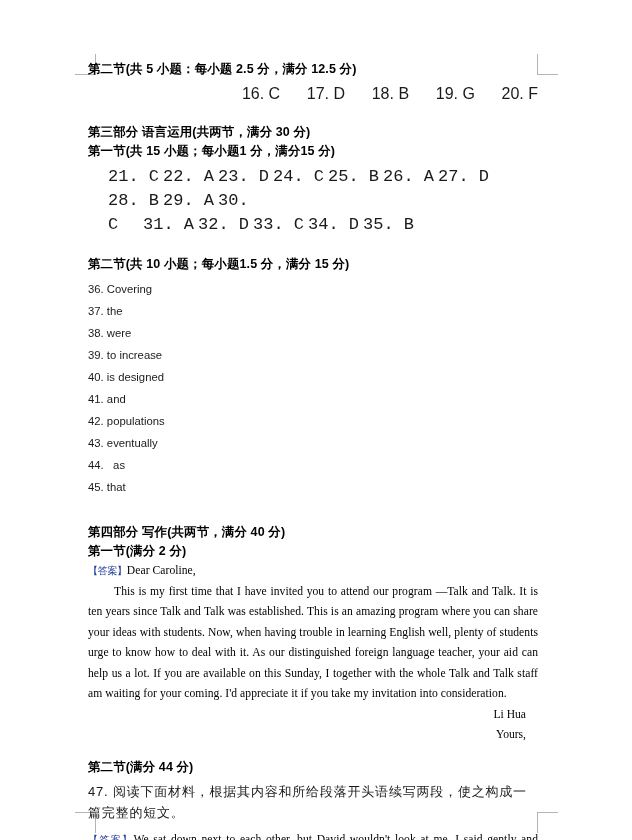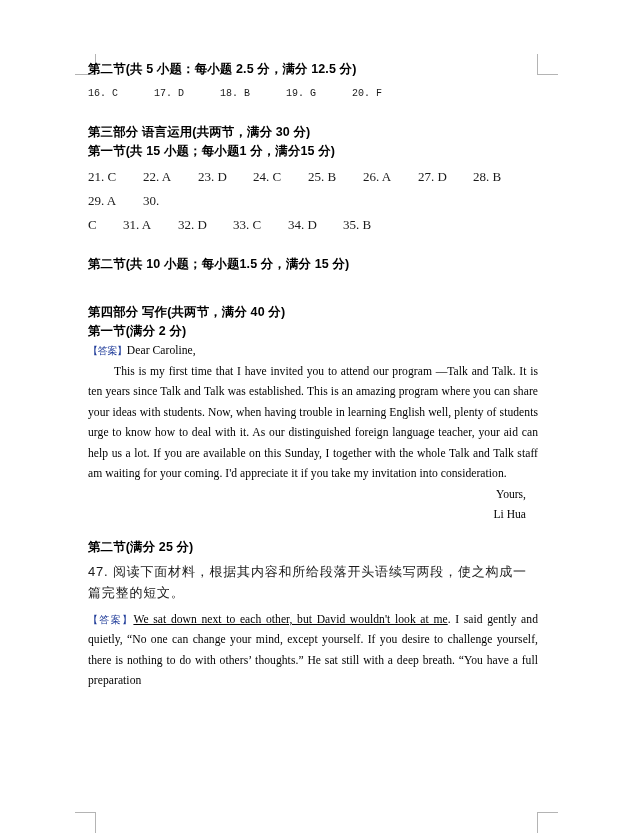--- a/index.html
+++ b/index.html
@@ -44,31 +44,33 @@
     font-weight: bold;
     font-size: 12.5px;
     color: #000000;
     letter-spacing: 0.1px;
     line-height: 19px;
     white-space: nowrap;
   }
 
   
   .ans-row {
-    font-family: Liberation Mono, monospace;
-    font-size: 10px;
+    font-family: Liberation Sans, sans-serif;
+    font-size: 16px;
     color: #1a1a1a;
     line-height: 22px;
     white-space: pre-wrap;
+    text-align: right;
   }
   .ans-grid {
-    font-family: Liberation Serif, serif;
-    font-size: 13px;
+    font-family: Liberation Mono, monospace;
+    font-size: 17px;
     color: #1a1a1a;
     line-height: 24px;
+    margin-left: 20px;
   }
   .ans-grid span.cell {
     display: inline-block;
     min-width: 55px;
   }
   .fill-item {
     font-family: "Liberation Sans", sans-serif;
     font-size: 11.3px;
     color: #1a1a1a;
     line-height: 22px;
@@ -141,39 +143,51 @@
     </div>
     <div class="ans-grid">
       <span class="cell" style="min-width:35px">C</span><span class="cell">31. A</span><span class="cell">32. D</span><span class="cell">33. C</span><span class="cell">34. D</span><span class="cell">35. B</span>
     </div>
 
     <div class="gap-lg"></div>
 
     <div class="heading">第二节(共 10 小题；每小题1.5 分，满分 15 分)</div>
     <div class="gap-xs"></div>
 
+    <div>
+      <div class="fill-item">36. Covering</div>
+      <div class="fill-item">37. the</div>
+      <div class="fill-item">38. were</div>
+      <div class="fill-item">39. to increase</div>
+      <div class="fill-item">40. is designed</div>
+      <div class="fill-item">41. and</div>
+      <div class="fill-item">42. populations</div>
+      <div class="fill-item">43. eventually</div>
+      <div class="fill-item">44.   as</div>
+      <div class="fill-item">45. that</div>
+    </div>
 
     <div class="gap-lg"></div>
     <div class="gap-sm"></div>
 
     <div class="heading">第四部分  写作(共两节，满分 40 分)</div>
     <div class="heading">第一节(满分 2 分)</div>
 
     <div class="serif-body">
       <span class="ans-tag">【答案】</span><span>Dear Caroline,</span>
     </div>
 
     <div class="serif-body indent">This is my first time that I have invited you to attend our program —Talk and Talk. It is ten years since Talk and Talk was established. This is an amazing program where you can share your ideas with students. Now, when having trouble in learning English well, plenty of students urge to know how to deal with it. As our distinguished foreign language teacher, your aid can help us a lot. If you are available on this Sunday, I together with the whole Talk and Talk staff am waiting for your coming.  I'd appreciate it if you take my invitation into consideration.</div>
 
+    <div class="sig">Li Hua</div>
     <div class="sig">Yours,</div>
-    <div class="sig">Li Hua</div>
 
     <div class="gap-md"></div>
 
-    <div class="heading">第二节(满分 25 分)</div>
+    <div class="heading">第二节(满分 44 分)</div>
     <div class="gap-xs"></div>
     <div class="cn-question">47. 阅读下面材料，根据其内容和所给段落开头语续写两段，使之构成一篇完整的短文。</div>
     <div class="gap-sm"></div>
 
     <div class="serif-body">
       <span class="ans-tag">【答案】</span><u class="first-sent">We sat down next to each other, but David wouldn't look at me</u><span>. I said gently and quietly, “No  one  can  change  your  mind,  except  yourself.  If  you  desire  to  challenge  yourself,  there  is nothing  to  do  with  others’  thoughts.” He  sat  still  with  a  deep  breath. “You  have  a  full  preparation</span>
     </div>
 
   </div>
 </div>

